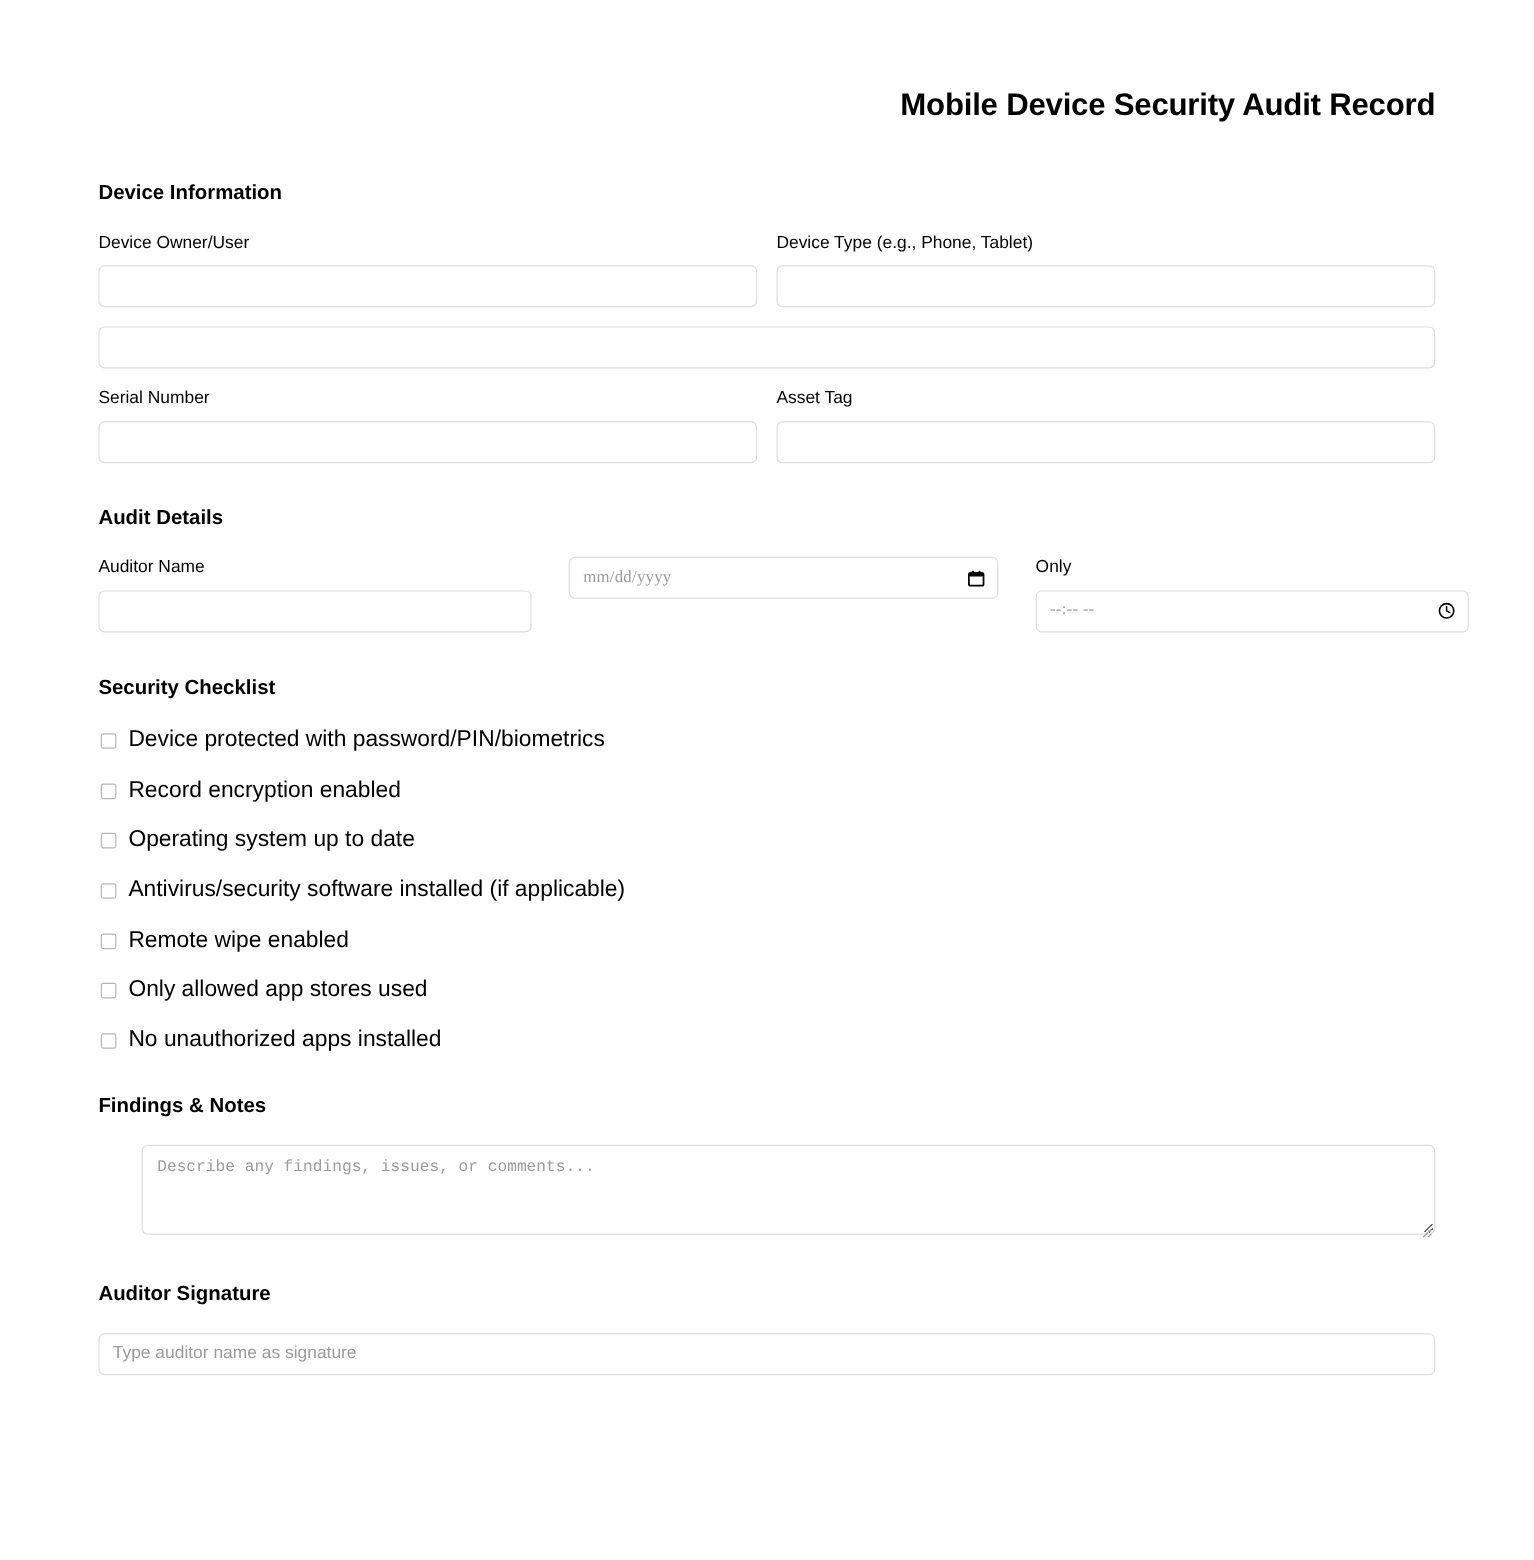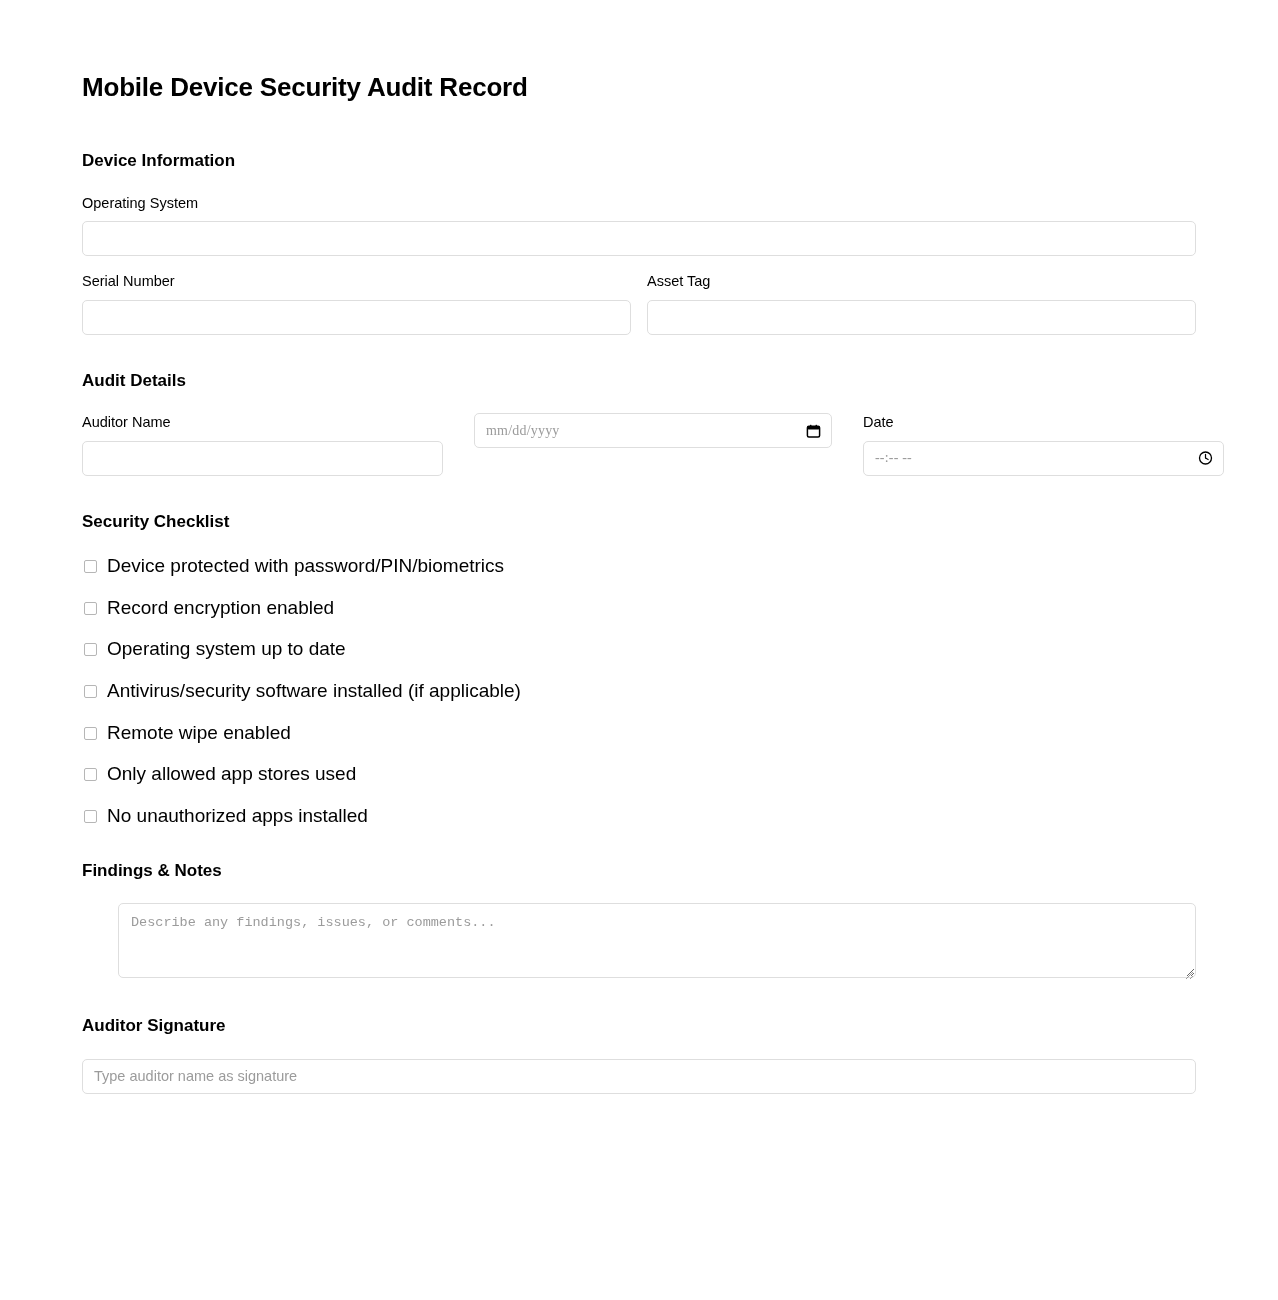--- a/index.html
+++ b/index.html
@@ -18,20 +18,21 @@
     padding: 72px 82px 40px 82px;
     box-sizing: border-box;
     width: 1278px;
   }
   h1.form-title {
     font-size: 26px;
     font-weight: bold;
     line-height: 1.2;
     margin: 0 0 48px 0;
     letter-spacing: -0.2px;
+    text-align: right;
   }
   h2.section-title {
     font-size: 17px;
     font-weight: bold;
     margin: 0 0 22px 0;
     line-height: 1.2;
   }
   .section {
     margin-bottom: 0;
   }
@@ -159,24 +160,33 @@
 </head>
 <body>
 
 <div class="page">
 
   <h1 class="form-title">Mobile Device Security Audit Record</h1>
 
   <div class="section section-device">
     <h2 class="section-title">Device Information</h2>
 
-
     <div class="row">
       <div class="field">
-        <label>Operating System</label>
+        <label>Device Owner/User</label>
+        <input type="text" value="" style="">
+      </div>
+      <div class="field">
+        <label>Device Type (e.g., Phone, Tablet)</label>
+        <input type="text" value="" style="">
+      </div>
+    </div>
+
+    <div class="row">
+      <div class="field">
         <input type="text" value="" style="">
       </div>
     </div>
 
     <div class="row">
       <div class="field">
         <label>Serial Number</label>
         <input type="text" value="" style="">
       </div>
       <div class="field">
@@ -201,21 +211,21 @@
           <svg class="picker-icon" viewBox="0 0 16 16">
             <rect x="1.5" y="3" width="13" height="11.5" rx="1.6" ry="1.6" fill="#fff" stroke="#000" stroke-width="1.6"></rect>
             <rect x="1.5" y="3" width="13" height="3.3" rx="1.6" ry="1.6" fill="#000"></rect>
             <rect x="4.3" y="1.2" width="1.5" height="3.2" rx="0.5" fill="#000"></rect>
             <rect x="10.2" y="1.2" width="1.5" height="3.2" rx="0.5" fill="#000"></rect>
           </svg>
         </div>
       </div>
 
       <div class="field field-time">
-        <label>Date</label>
+        <label>Only</label>
         <div class="time-wrap">
           <input type="text" placeholder="--:-- --" style="">
           <svg class="picker-icon" viewBox="0 0 16 16">
             <circle cx="8" cy="8" r="6.4" fill="#fff" stroke="#000" stroke-width="1.4"></circle>
             <line x1="8" y1="8" x2="8" y2="4.2" stroke="#000" stroke-width="1.3" stroke-linecap="round"></line>
             <line x1="8" y1="8" x2="10.8" y2="9.6" stroke="#000" stroke-width="1.3" stroke-linecap="round"></line>
           </svg>
         </div>
       </div>
     </div>

